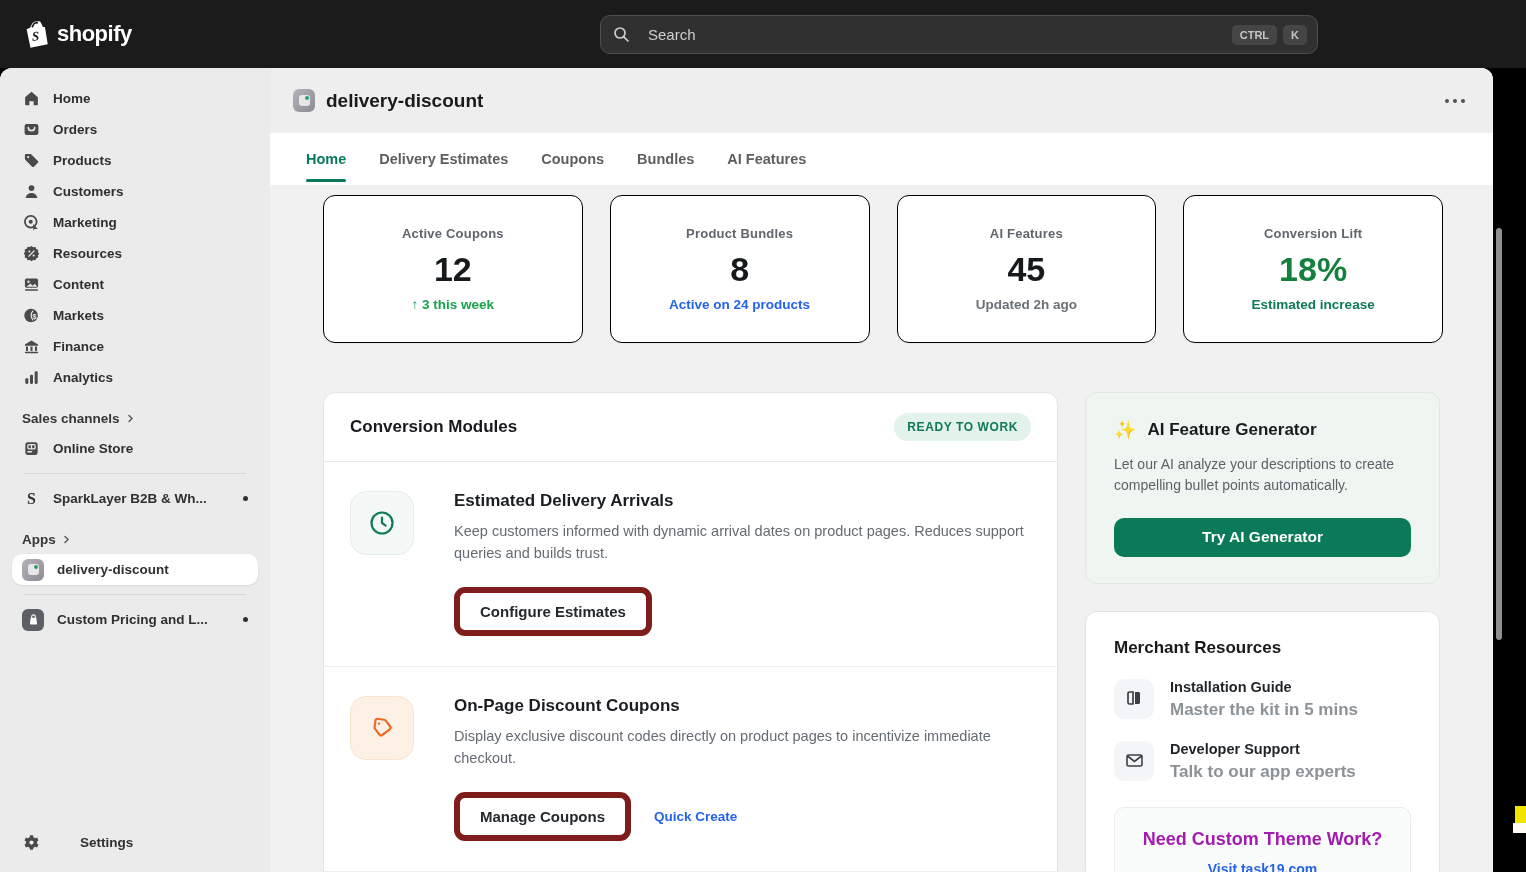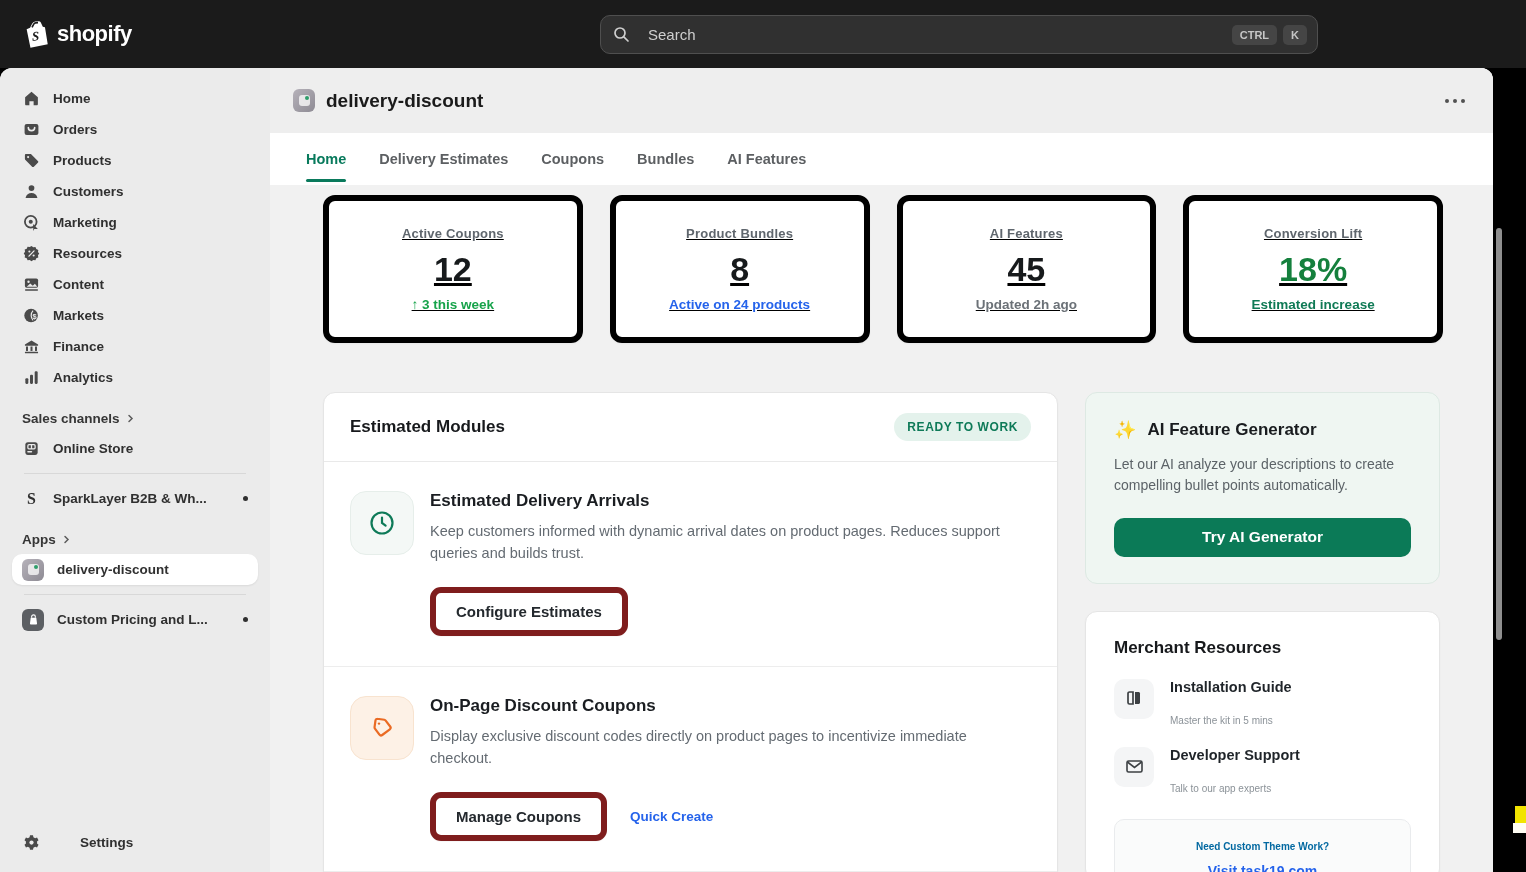--- a/index.html
+++ b/index.html
@@ -57,43 +57,43 @@
   .tab { position:relative; height:52px; display:flex; align-items:center; font-size:14.5px; font-weight:600;
     color:#5c5f62; cursor:pointer; }
   .tab.active { color:#087a5c; font-weight:700; }
   .tab.active::after { content:""; position:absolute; left:0; right:0; bottom:3px; height:3px;
     background:#0a7a5c; border-radius:2px; }
 
   .content { flex:1; background:#f1f1f1; padding:10px 0 0 53px; overflow:hidden; }
 
   
   .stats-row { display:flex; gap:27px; width:1120px; }
-  .stat-card { flex:1; height:148px; background:#fff; border:6px solid #000000; border-radius:12px;
+  .stat-card { flex:1; height:148px; background:#fff; border:1px solid #000000; border-radius:12px;
     box-shadow:0 1px 2px rgba(0,0,0,.04); display:flex; flex-direction:column; align-items:center;
-    justify-content:center; text-align:center; padding:10px;text-decoration:underline; }
+    justify-content:center; text-align:center; padding:10px; }
   .stat-label { font-size:13px; font-weight:700; color:#5f666d; letter-spacing:.2px; }
   .stat-value { font-size:34px; font-weight:800; color:#171a1c; margin:9px 0 8px; }
   .stat-value.green { color:#15803d; }
   .stat-sub { font-size:13.5px; font-weight:600; }
   .stat-sub.green { color:#16a34a; }
   .stat-sub.blue { color:#2563eb; }
   .stat-sub.gray { color:#6b7177; }
   .stat-sub.teal { color:#0f7a55; }
 
   
   .columns { display:flex; gap:27px; margin-top:49px; align-items:flex-start; }
 
   .modules-card { width:735px; background:#fff; border:1px solid #e5e5e5; border-radius:12px;
     box-shadow:0 1px 2px rgba(0,0,0,.04); overflow:hidden; }
   .modules-head { display:flex; align-items:center; justify-content:space-between; padding:20px 26px;
     border-bottom:1px solid #e9e9e9; }
   .modules-title { font-size:17px; font-weight:700; color:#17191c; }
   .badge { font-size:12px; font-weight:700; letter-spacing:.6px; color:#0e7a58; background:#e4f2ec;
     border-radius:14px; padding:7px 13px; }
-  .module-row { display:flex; gap:16px; padding:29px 26px 30px 26px; }
+  .module-row { display:flex; gap:40px; padding:29px 26px 30px 26px; }
   .module-row.bordered { border-bottom:1px solid #ededed; }
   .mod-icon { width:64px; height:64px; border-radius:16px; flex:0 0 64px; display:flex; align-items:center;
     justify-content:center; }
   .mod-icon.clock { background:#f4f8f6; border:1px solid #e6eeea; }
   .mod-icon.tag { background:#fdf1e6; border:1px solid #f8e3cf; }
   .mod-title { font-size:17px; font-weight:700; color:#1a1d21; }
   .mod-desc { font-size:14.5px; color:#646b72; line-height:1.55; margin-top:9px; max-width:585px; }
   .mod-actions { margin-top:22px; display:flex; align-items:center; }
   .btn-secondary { background:#fff; border:6px solid #7f1d1d; border-radius:11px; padding:10px 20px;
     font-size:15px; font-weight:700; color:#24292e; font-family:"Liberation Sans",sans-serif; cursor:pointer;
@@ -111,24 +111,24 @@
     border-radius:10px; font-size:15.5px; font-weight:700; font-family:"Liberation Sans",sans-serif;
     cursor:pointer; }
 
   .resources-card { margin-top:27px; background:#fff; border:1px solid #e5e5e5; border-radius:12px;
     box-shadow:0 1px 2px rgba(0,0,0,.04); padding:26px 28px 28px; height:270px; overflow:hidden; }
   .res-title { font-size:17px; font-weight:700; color:#17191c; }
   .res-item { display:flex; gap:16px; margin-top:21px; align-items:flex-start; cursor:pointer; }
   .res-icon { width:40px; height:40px; border-radius:10px; background:#f4f5f6; flex:0 0 40px;
     display:flex; align-items:center; justify-content:center; }
   .res-item-title { font-size:14.5px; font-weight:700; color:#1f2429; }
-  .res-item-sub { font-size:10px; color:#8b9298; margin-top:20px; }
+  .res-item-sub { font-size:17px; color:#8b9298; margin-top:5px;font-weight:bold; }
   .promo { margin-top:25px; background:#fafbfb; border:1px solid #e9ebed; border-radius:10px;
     padding:21px 14px; text-align:center; }
-  .promo-title { font-size:10px; font-weight:700; color:#0369a1; }
+  .promo-title { font-size:18px; font-weight:700; color:#a21caf; }
   .promo-link { display:block; margin-top:11px; font-size:14px; font-weight:700; color:#2563eb;
     text-decoration:none; cursor:pointer; }
 
   
   .scrollbar { position:absolute; left:1493px; top:68px; width:10px; height:804px; background:transparent; }
   .scroll-thumb { position:absolute; left:3px; top:160px; width:6px; height:412px; background:#8f8f8f;
     border-radius:3px; }
   .edge-marker-yellow { position:absolute; left:1515px; top:806px; width:11px; height:17px; background:#f2e400; }
   .edge-marker-white { position:absolute; left:1513px; top:823px; width:13px; height:10px; background:#fffdf4; }
 
@@ -383,21 +383,21 @@
             <div class="stat-label">Conversion Lift</div>
             <div class="stat-value green">18%</div>
             <div class="stat-sub teal">Estimated increase</div>
           </div>
         </div>
 
         <div class="columns">
 
           <div class="modules-card">
             <div class="modules-head">
-              <span class="modules-title">Estimated Modules</span>
+              <span class="modules-title">Conversion Modules</span>
               <span class="badge">READY TO WORK</span>
             </div>
 
             <div class="module-row bordered">
               <div class="mod-icon clock">
                 <svg width="28" height="28" viewBox="0 0 28 28">
                     <circle cx="14" cy="14" r="10.5" fill="none" stroke="#0e7a58" stroke-width="2.2"></circle>
                     <path d="M14 8.5V14l3.6 2.6" fill="none" stroke="#0e7a58" stroke-width="2.2" stroke-linecap="round"></path>
                   </svg>
               </div>

